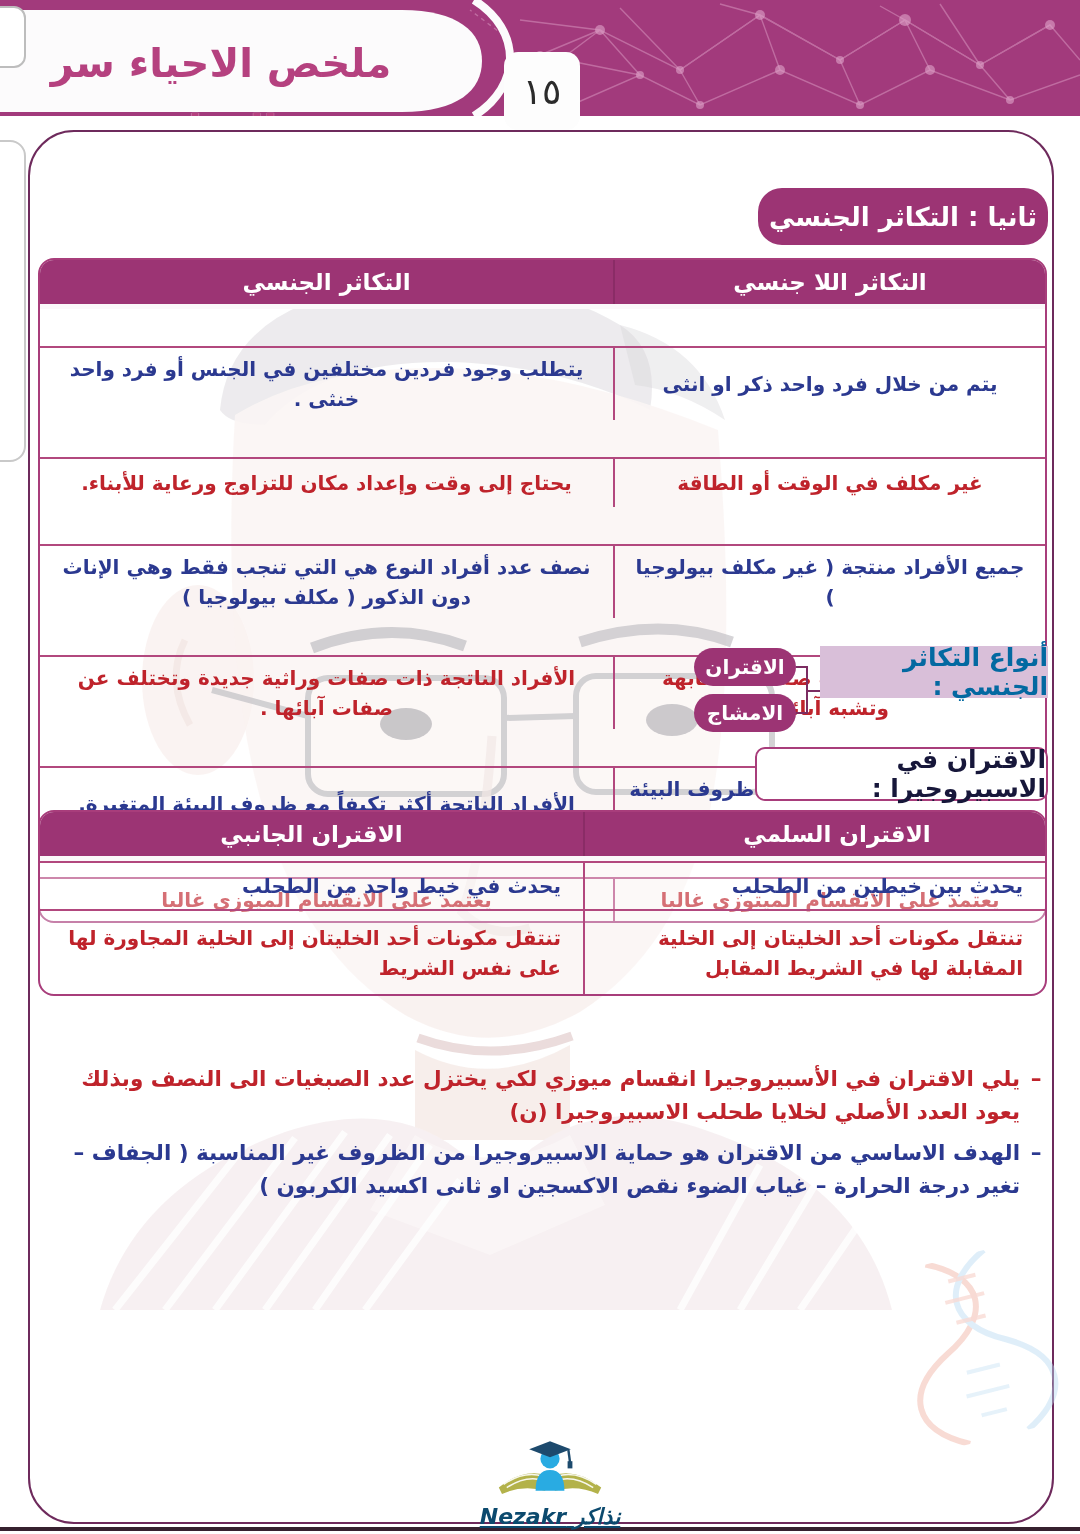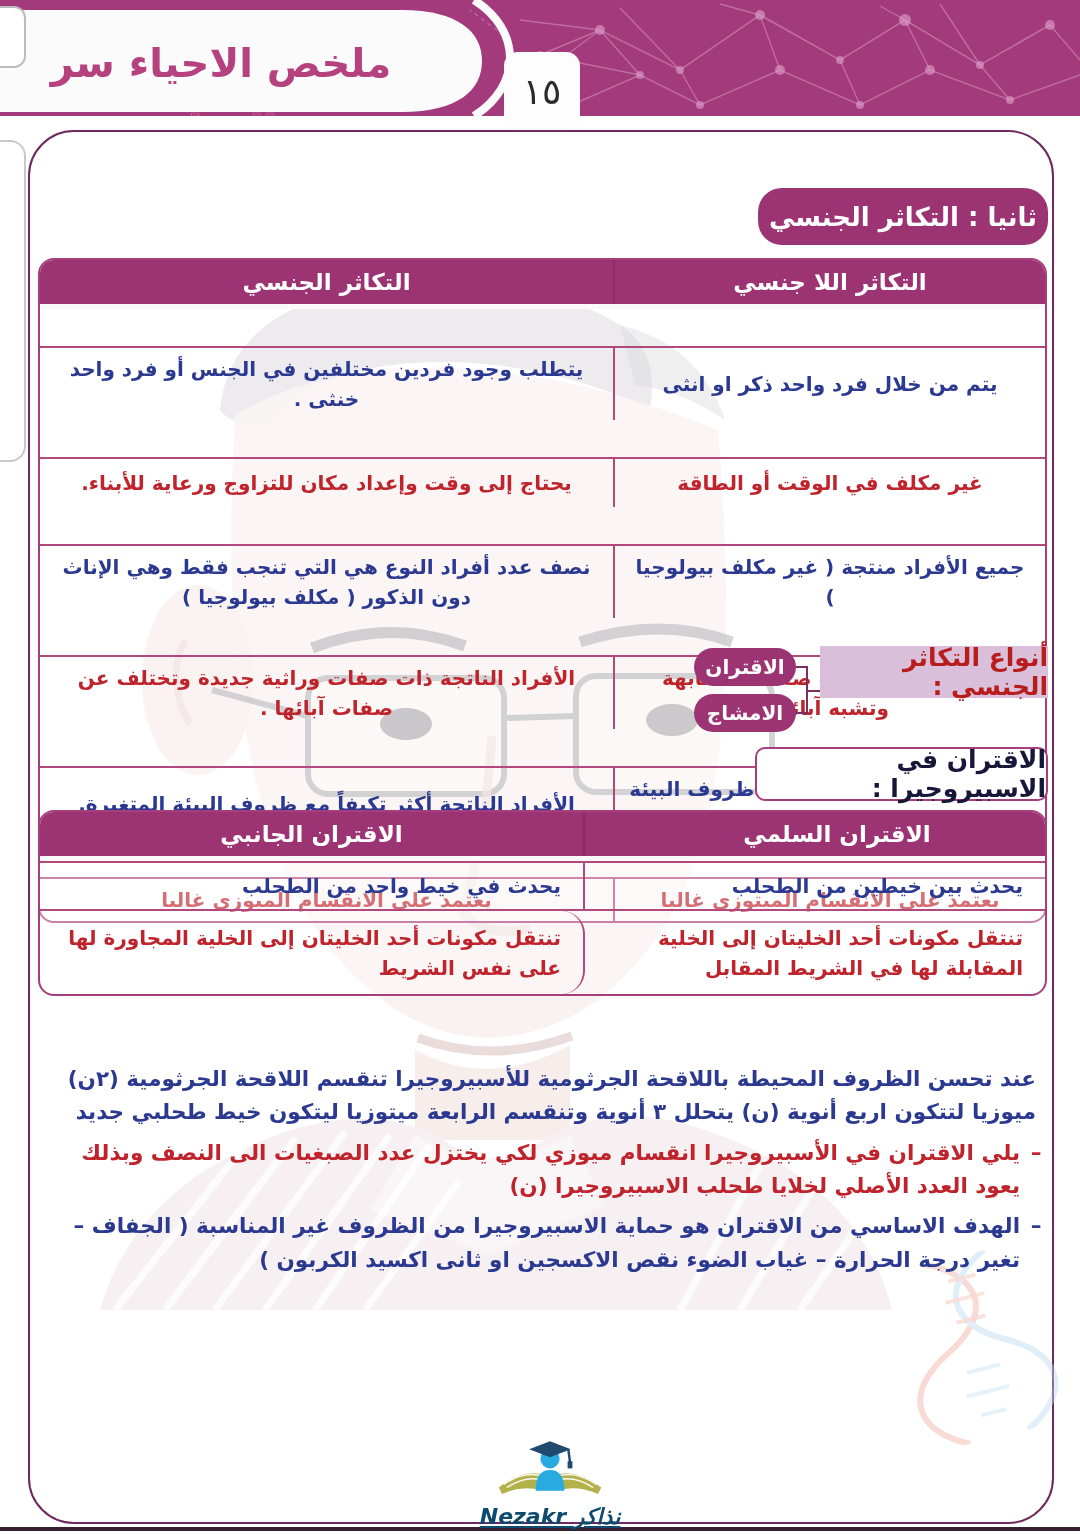--- a/index.html
+++ b/index.html
@@ -67,26 +67,26 @@
     display:flex;align-items:center;justify-content:center;
     font-size:20px;font-weight:bold;direction:rtl;text-align:center;
     padding:6px 14px;box-sizing:border-box;line-height:1.5;
   }
   .t1 .td:first-child,.t2 .td:first-child{border-right:2px solid #b2487e;}
   .t2 .td{justify-content:flex-start;text-align:right;padding:8px 22px;}
   .c-blue{color:#2b3990;}
   .c-red{color:#bf232b;}
   .h49{min-height:47px;} .h50{min-height:48px;} .h63{min-height:61px;}
   .h55{min-height:53px;} .h44{min-height:42px;}
-  .h47{min-height:45px;} .h85{min-height:83px;border-radius:23px;} .h58{min-height:56px;}
+  .h47{min-height:45px;} .h85{min-height:83px;} .h58{min-height:56px;}
   
   .types-box{
     position:absolute;left:820px;top:646px;width:228px;height:52px;
     background:#d9bfd9;display:flex;align-items:center;justify-content:center;
-    color:#b91c1c;font-size:25px;font-weight:bold;direction:rtl;
+    color:#0369a1;font-size:25px;font-weight:bold;direction:rtl;
   }
   .pill{
     position:absolute;left:694px;width:102px;height:38px;
     background:#9c3474;border-radius:19px;
     display:flex;align-items:center;justify-content:center;
     color:#fff;font-size:20px;font-weight:bold;direction:rtl;
   }
   .pill1{top:648px;} .pill2{top:694px;}
   .brk{position:absolute;background:#7c2d62;}
   .brk-h1{left:796px;top:666px;width:12px;height:2px;}
@@ -270,24 +270,20 @@
     <div class="td c-blue h47">يحدث في خيط واحد من الطحلب</div>
     <div class="td c-blue h47">يحدث بين خيطين من الطحلب</div>
   </div>
   <div class="trow">
     <div class="td c-red h85">تنتقل مكونات أحد الخليتان إلى الخلية المجاورة لها على نفس الشريط</div>
     <div class="td c-red h85">تنتقل مكونات أحد الخليتان إلى الخلية المقابلة لها في الشريط المقابل</div>
   </div>
 </div>
 
 <div class="notes">
-  <div class="note note-flush c-blue">
-    <span class="marker"></span>
-    <span class="ntext">عند تحسن الظروف المحيطة باللاقحة الجرثومية للأسبيروجيرا تنقسم اللاقحة الجرثومية (٢ن) ميوزيا لتتكون اربع أنوية (ن) يتحلل ٣ أنوية وتنقسم الرابعة ميتوزيا ليتكون خيط طحلبي جديد</span>
-  </div>
   <div class="note c-red">
     <span class="marker">–</span>
     <span class="ntext">يلي الاقتران في الأسبيروجيرا انقسام ميوزي لكي يختزل عدد الصبغيات الى النصف وبذلك يعود العدد الأصلي لخلايا طحلب الاسبيروجيرا (ن)</span>
   </div>
   <div class="note c-blue">
     <span class="marker">–</span>
     <span class="ntext">الهدف الاساسي من الاقتران هو حماية الاسبيروجيرا من الظروف غير المناسبة ( الجفاف – تغير درجة الحرارة – غياب الضوء نقص الاكسجين او ثانى اكسيد الكربون )</span>
   </div>
 </div>
 

